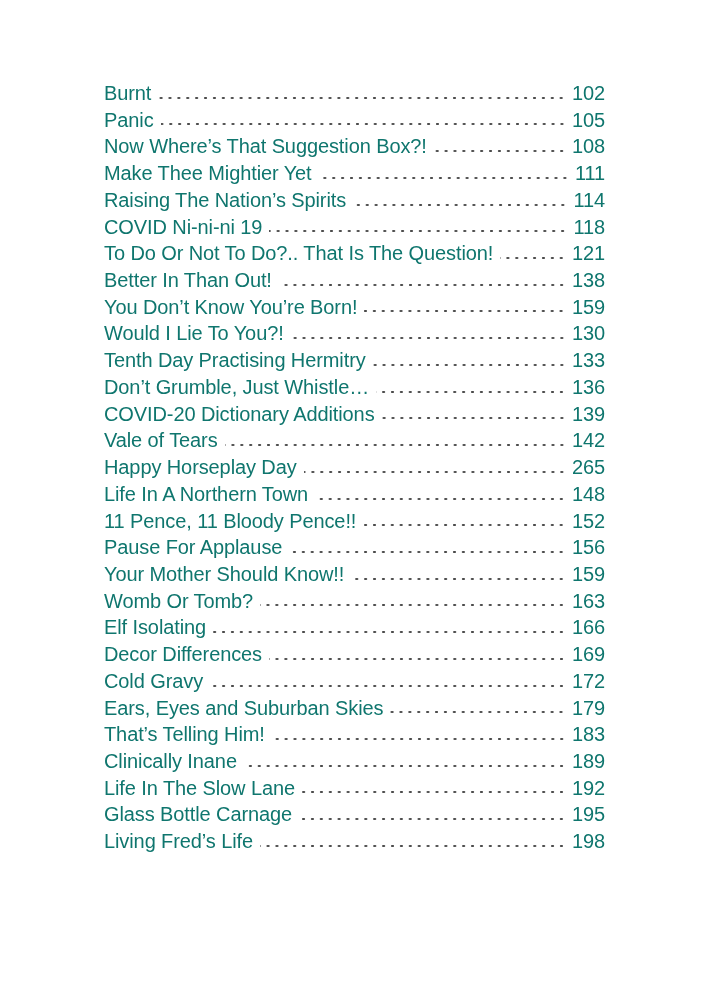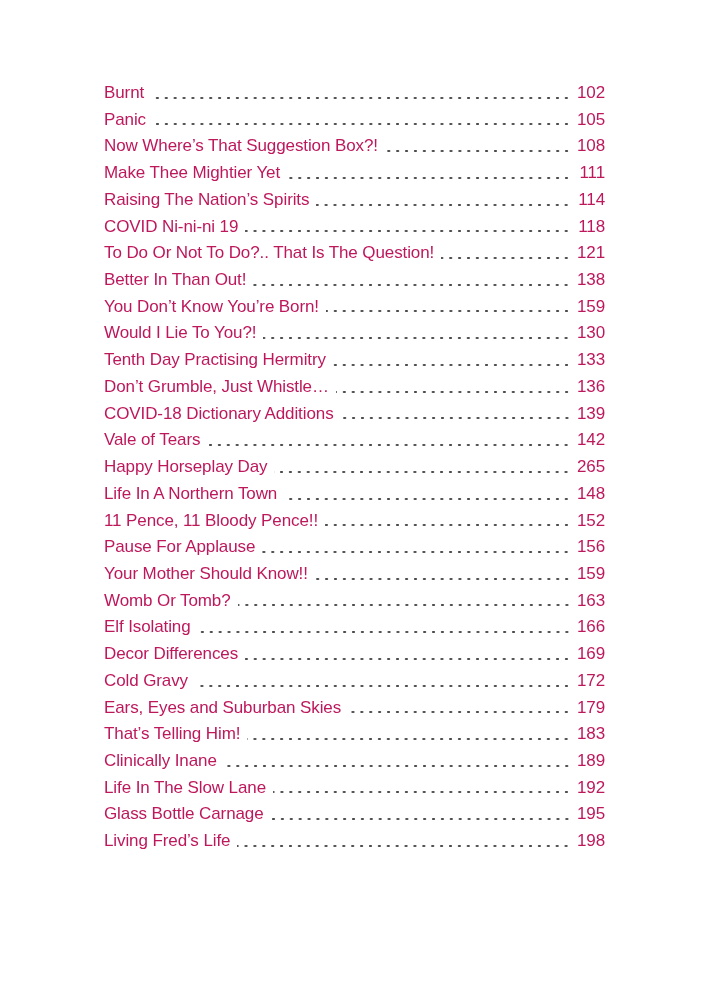--- a/index.html
+++ b/index.html
@@ -19,22 +19,22 @@
     position: absolute;
     left: 104px;
     top: 80px;
     width: 501px;
   }
   .toc-row {
     display: flex;
     align-items: flex-end;
     height: 26.72px;
     line-height: 26.72px;
-    font-size: 17px;
-    color: #be185d;
+    font-size: 20px;
+    color: #0f766e;
     letter-spacing: -0.1px;
   }
   .toc-title {
     white-space: nowrap;
     padding-right: 7px;
   }
   .toc-dots {
     flex: 1 1 auto;
     align-self: stretch;
     background-image: radial-gradient(circle, #4a4a4a 1.05px, rgba(0,0,0,0) 1.45px);
@@ -108,21 +108,21 @@
         <span class="toc-title">Tenth Day Practising Hermitry</span>
         <span class="toc-dots"></span>
         <span class="toc-page">133</span>
       </div>
       <div class="toc-row">
         <span class="toc-title">Don’t Grumble, Just Whistle…</span>
         <span class="toc-dots"></span>
         <span class="toc-page">136</span>
       </div>
       <div class="toc-row">
-        <span class="toc-title">COVID-18 Dictionary Additions</span>
+        <span class="toc-title">COVID-20 Dictionary Additions</span>
         <span class="toc-dots"></span>
         <span class="toc-page">139</span>
       </div>
       <div class="toc-row">
         <span class="toc-title">Vale of Tears</span>
         <span class="toc-dots"></span>
         <span class="toc-page">142</span>
       </div>
       <div class="toc-row">
         <span class="toc-title">Happy Horseplay Day</span>

